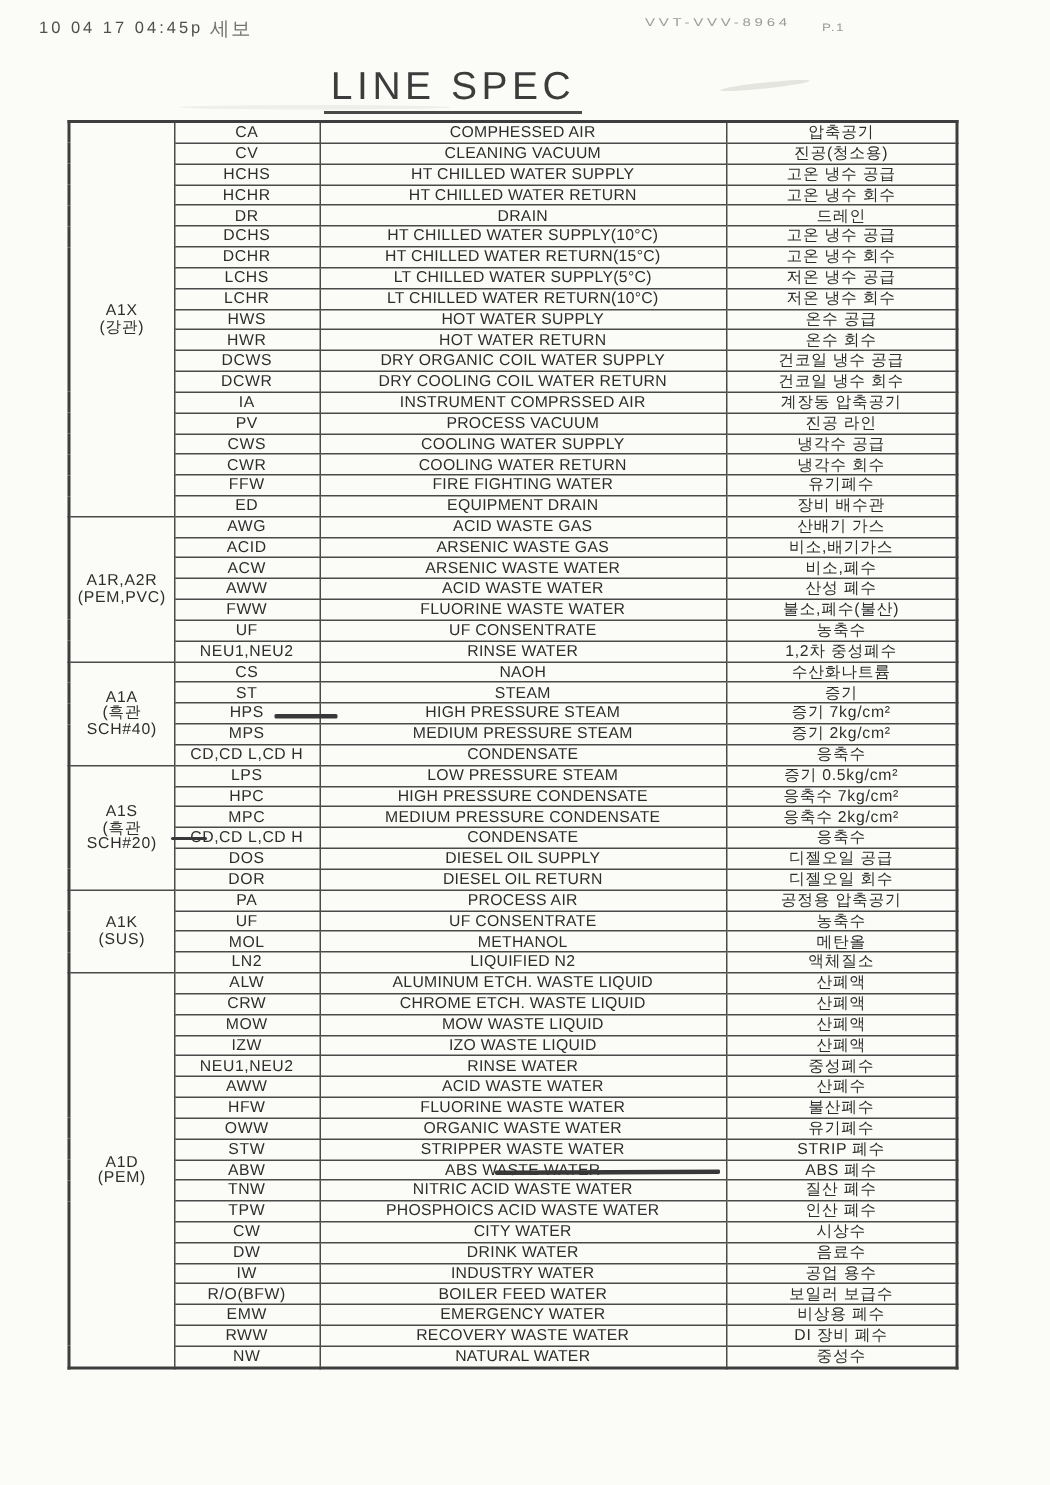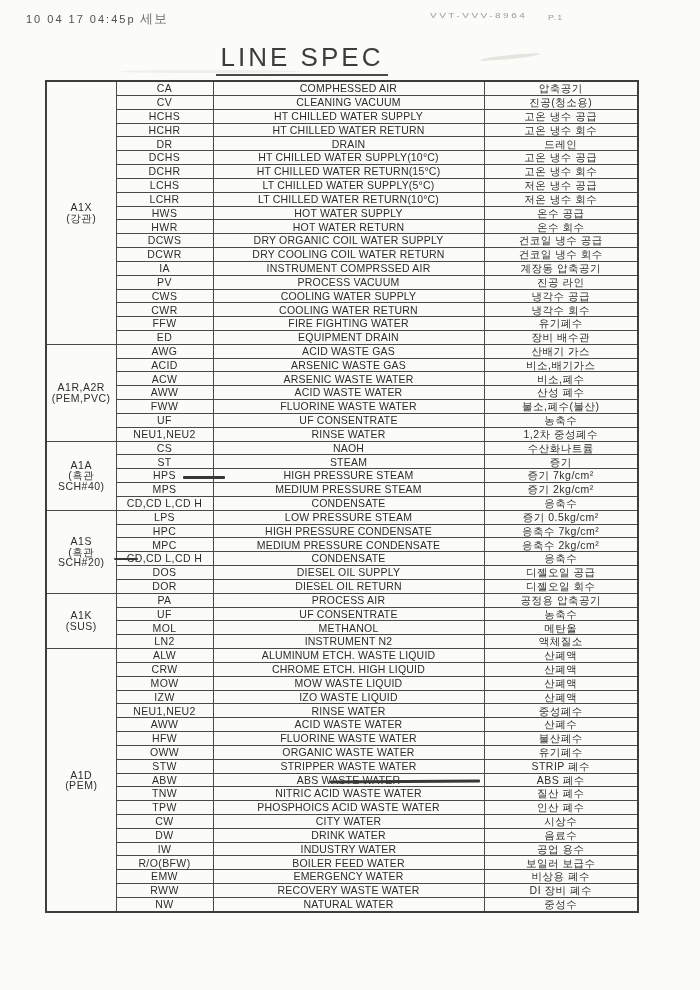--- a/index.html
+++ b/index.html
@@ -324,35 +324,35 @@
           <td class="cell-en">UF CONSENTRATE</td>
           <td class="cell-ko">농축수</td>
         </tr>
         <tr>
           <td class="cell-code">MOL</td>
           <td class="cell-en">METHANOL</td>
           <td class="cell-ko">메탄올</td>
         </tr>
         <tr>
           <td class="cell-code">LN2</td>
-          <td class="cell-en">INSTRUMENT N2</td>
+          <td class="cell-en">LIQUIFIED N2</td>
           <td class="cell-ko">액체질소</td>
         </tr>
         <tr>
           <td class="group-cell" rowspan="19">
             <div>A1D</div>
             <div>(PEM)</div>
           </td>
           <td class="cell-code">ALW</td>
           <td class="cell-en">ALUMINUM ETCH. WASTE LIQUID</td>
           <td class="cell-ko">산폐액</td>
         </tr>
         <tr>
           <td class="cell-code">CRW</td>
-          <td class="cell-en">CHROME ETCH. HIGH LIQUID</td>
+          <td class="cell-en">CHROME ETCH. WASTE LIQUID</td>
           <td class="cell-ko">산폐액</td>
         </tr>
         <tr>
           <td class="cell-code">MOW</td>
           <td class="cell-en">MOW WASTE LIQUID</td>
           <td class="cell-ko">산폐액</td>
         </tr>
         <tr>
           <td class="cell-code">IZW</td>
           <td class="cell-en">IZO WASTE LIQUID</td>

